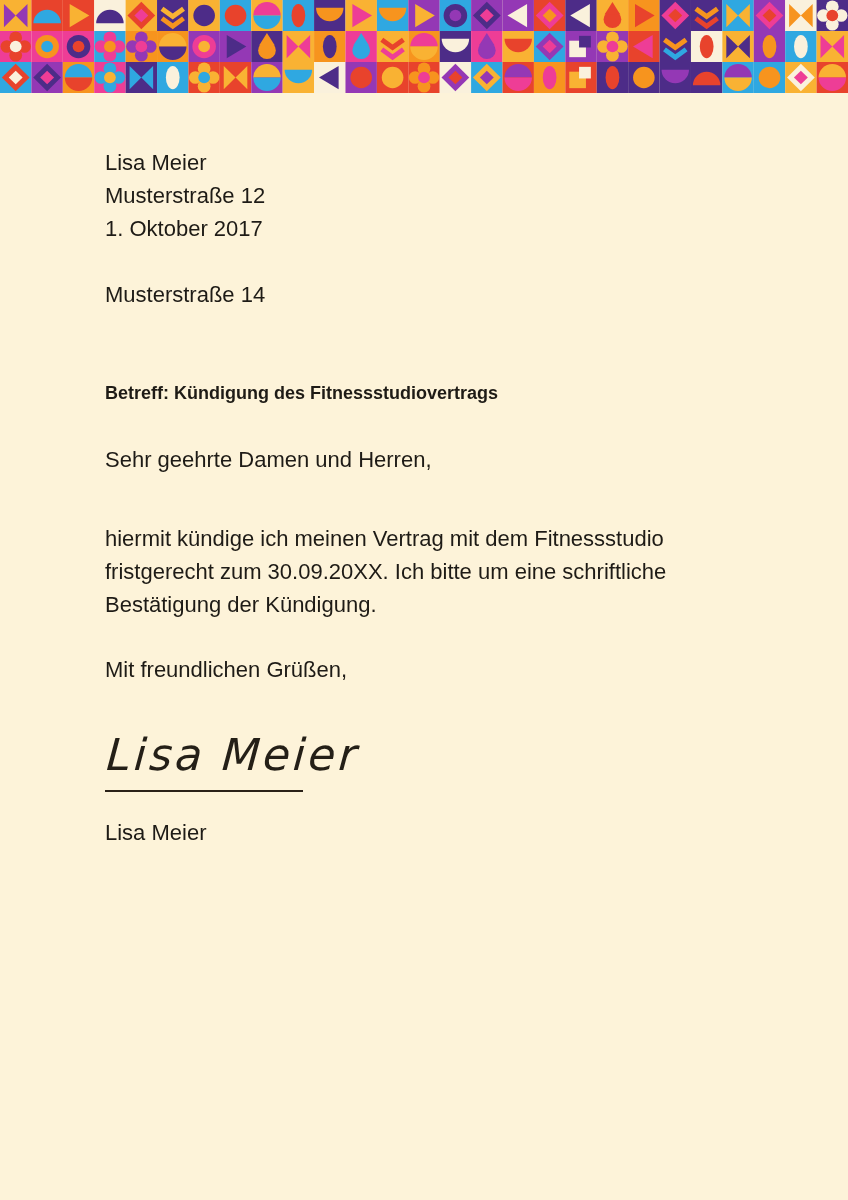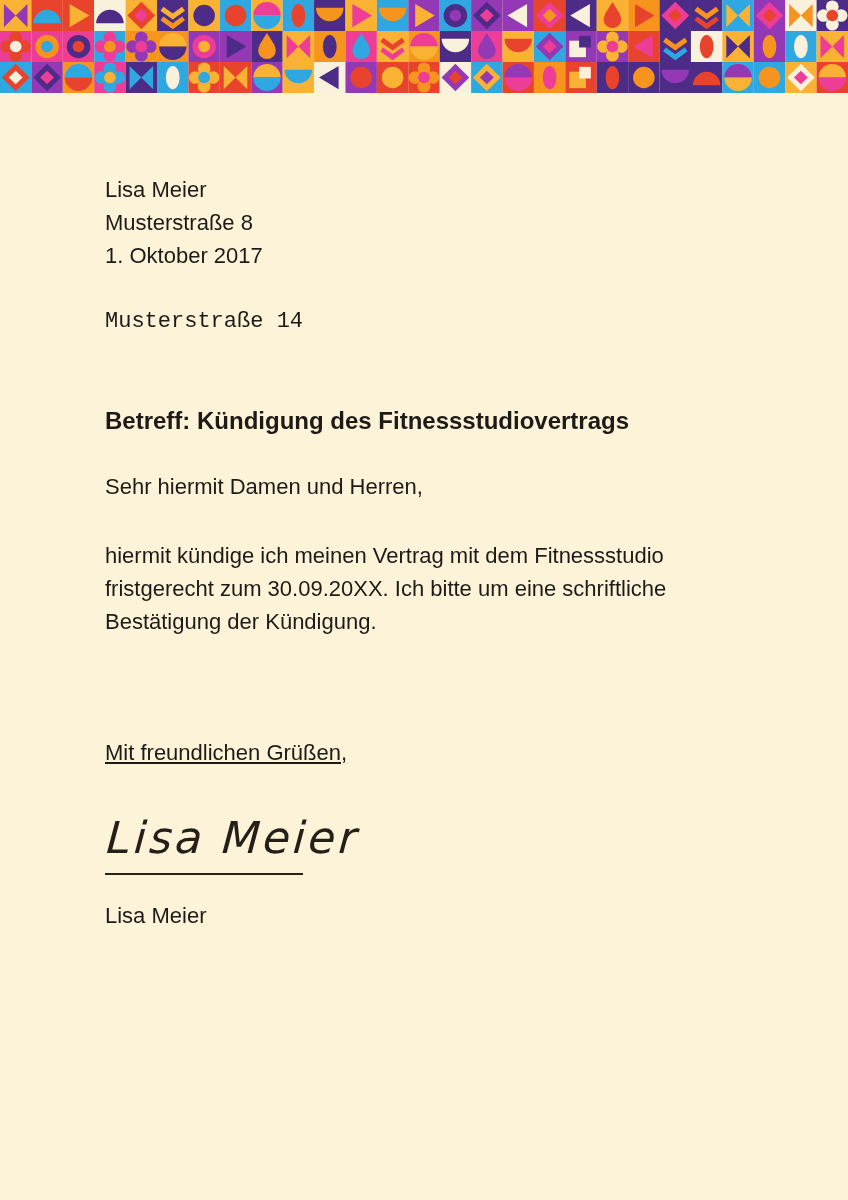--- a/index.html
+++ b/index.html
@@ -13,38 +13,38 @@
     color: #1E1B16;
   }
   .banner {
     width: 848px;
     height: 93px;
     line-height: 0;
     overflow: hidden;
   }
   .banner svg { display: block; }
   .letter {
-    padding: 80px 100px 0 105px;
+    padding: 53px 100px 0 105px;
     font-size: 22px;
     line-height: 33px;
   }
   .block { margin: 0; }
   .line { white-space: pre; }
-  .recipient-block { margin-top: 33px; font-family: Liberation Mono, monospace; }
+  .recipient-block { margin-top: 33px; }
   .subject {
     margin-top: 66px;
     font-weight: bold;
-    font-size: 24px;
+    font-size: 18px;
   }
   .salutation { margin-top: 33px; }
   .body-par {
-    margin-top: 36px;
+    margin-top: 46px;
     max-width: 645px;
   }
-  .closing { margin-top: 98px; text-decoration: underline; }
+  .closing { margin-top: 32px; }
   .signature {
     margin-top: 44px;
     font-family: "DejaVu Sans", sans-serif;
     font-style: italic;
     font-weight: 300;
     font-size: 44px;
     line-height: 50px;
     letter-spacing: 3px;
     transform: skewX(-4deg);
     transform-origin: left bottom;
@@ -462,31 +462,31 @@
           <path d="M2 16a14 14 0 0 1 28 0z" fill="#F9B233"></path>
           <path d="M30 16a14 14 0 0 1-28 0z" fill="#EE3D96"></path>
         </g>
       </svg>
     </div>
 
   <div class="letter">
 
     <div class="block sender-block">
       <div class="line">Lisa Meier</div>
-      <div class="line">Musterstraße 8</div>
+      <div class="line">Musterstraße 12</div>
       <div class="line">1. Oktober 2017</div>
     </div>
 
     <div class="block recipient-block">
       <div class="line">Musterstraße 14</div>
     </div>
 
     <div class="subject">Betreff: Kündigung des Fitnessstudiovertrags</div>
 
-    <div class="salutation">Sehr hiermit Damen und Herren,</div>
+    <div class="salutation">Sehr geehrte Damen und Herren,</div>
 
     <div class="body-par">hiermit kündige ich meinen Vertrag mit dem Fitnessstudio fristgerecht zum 30.09.20XX. Ich bitte um eine schriftliche Bestätigung der Kündigung.</div>
 
     <div class="closing">Mit freundlichen Grüßen,</div>
 
     <div class="signature">Lisa Meier</div>
     <div class="signature-rule"></div>
 
     <div class="typed-name">Lisa Meier</div>
 

